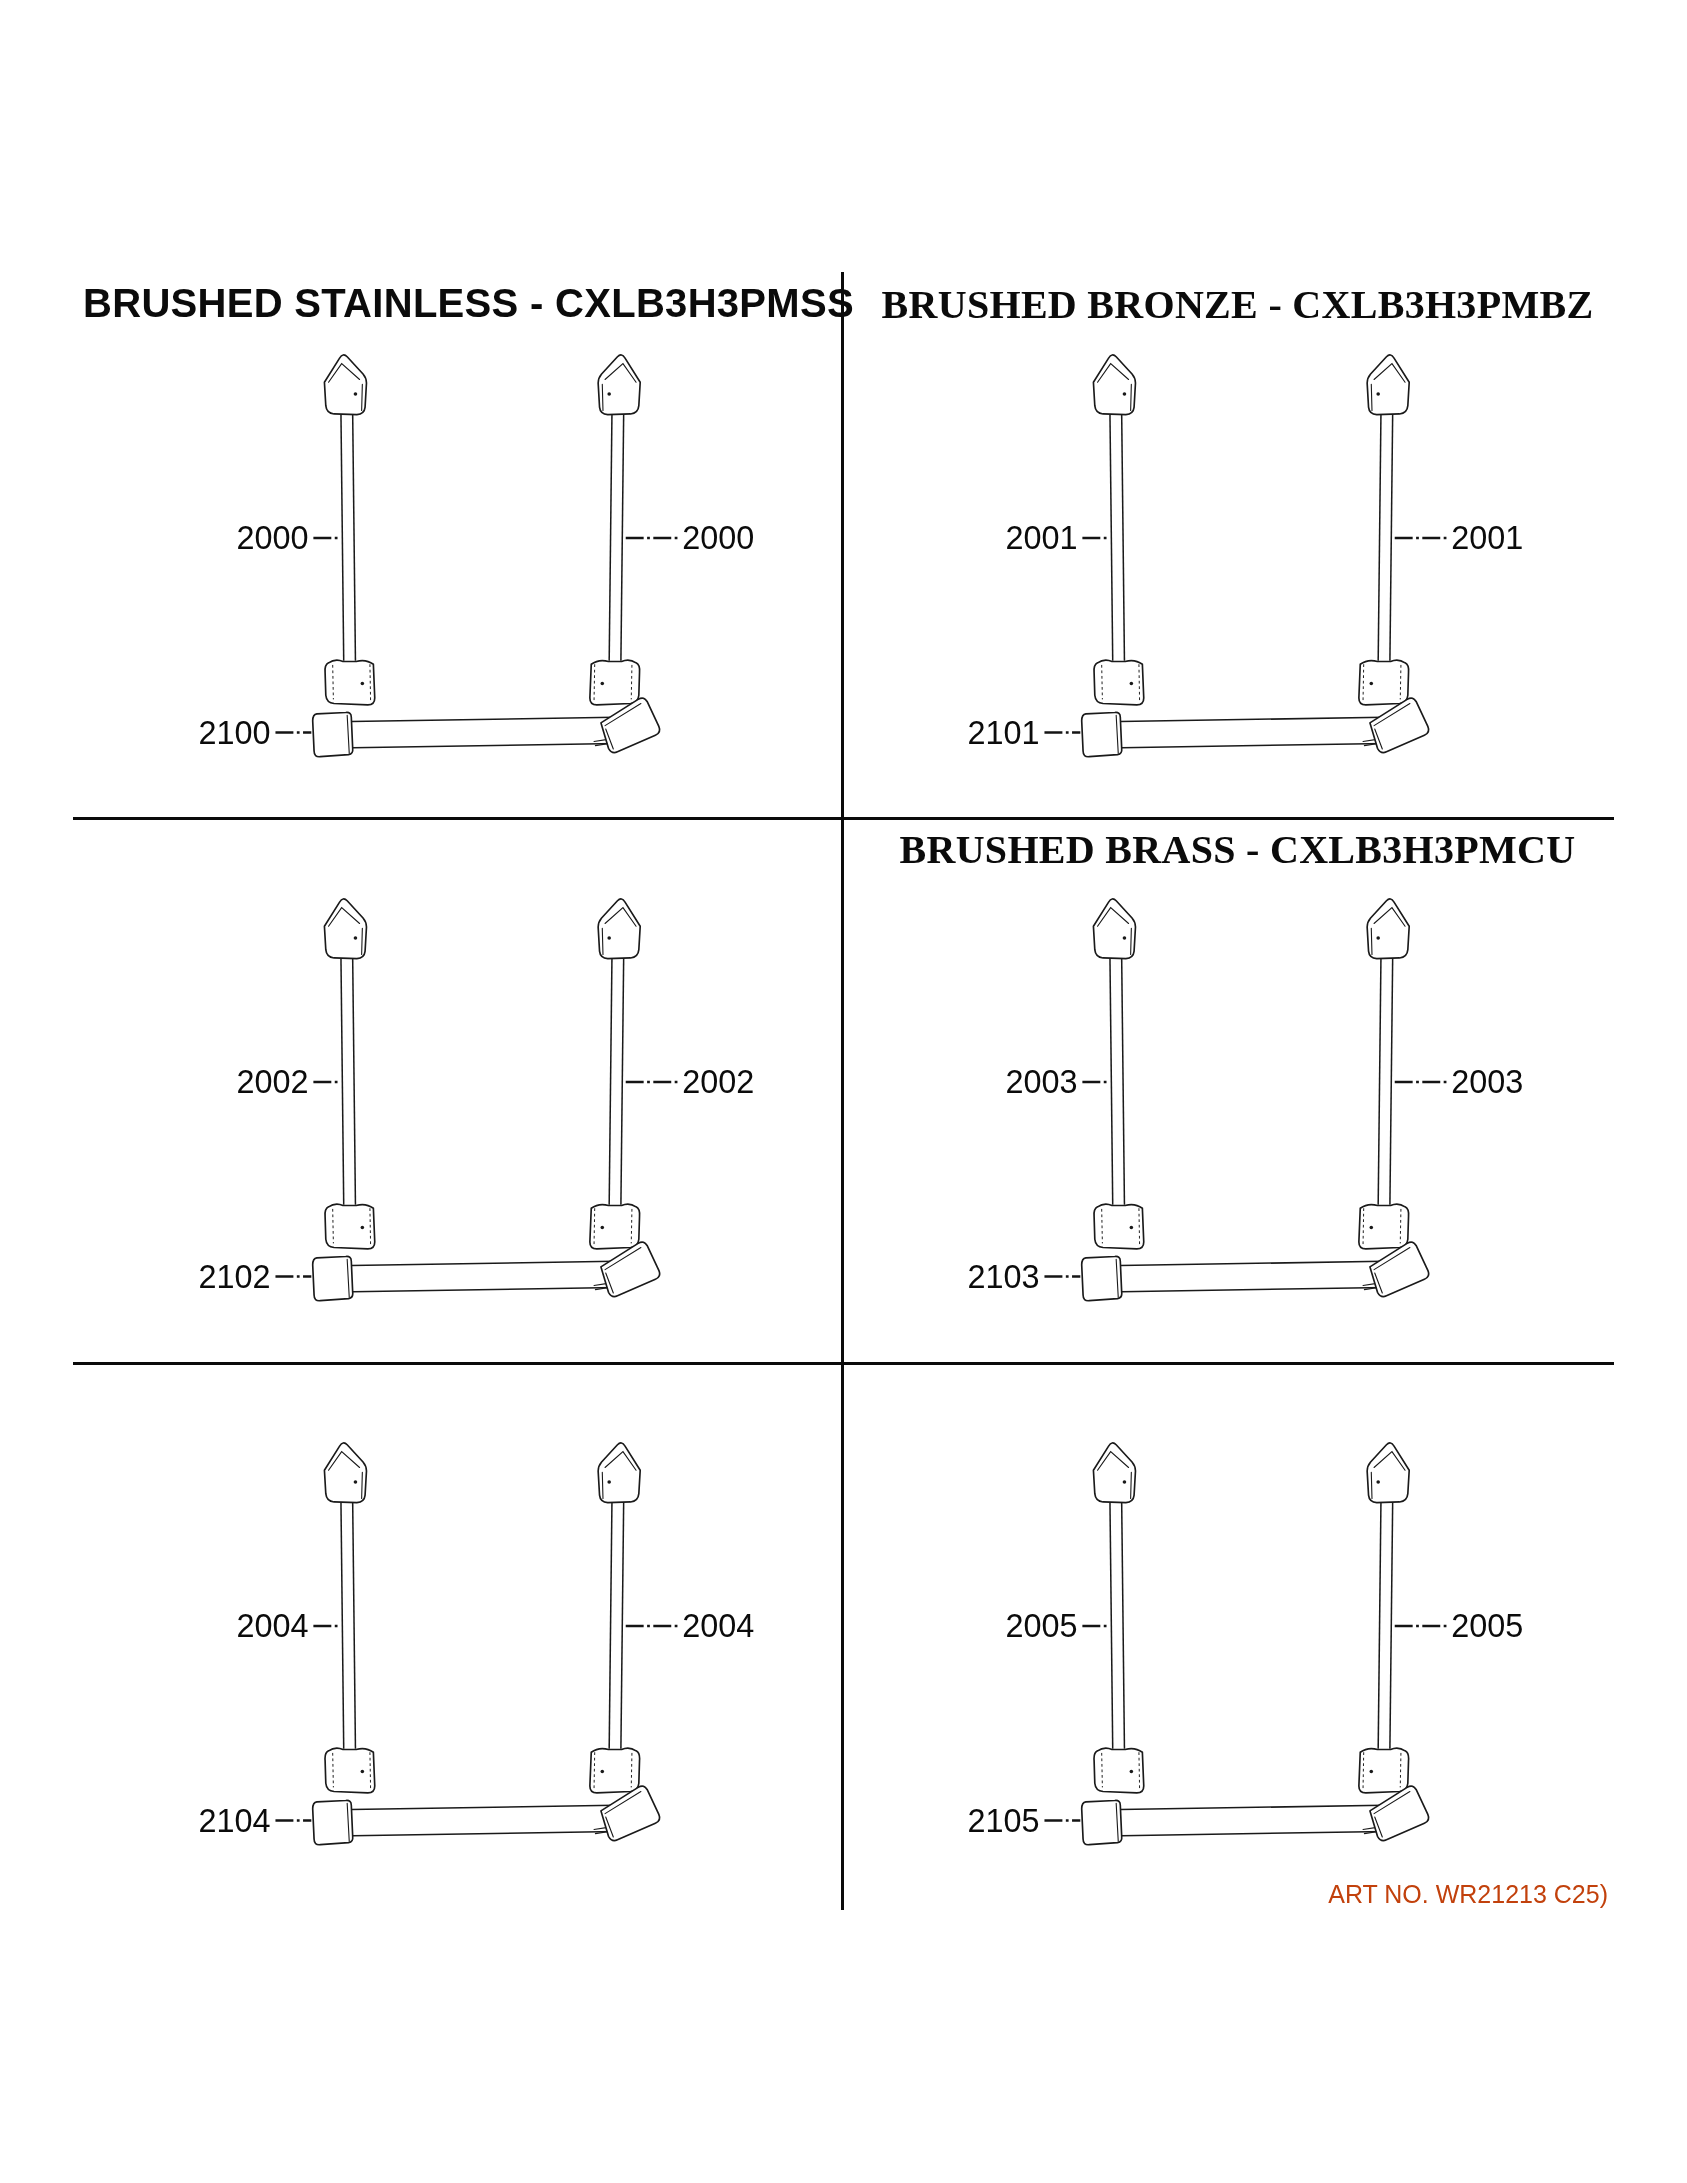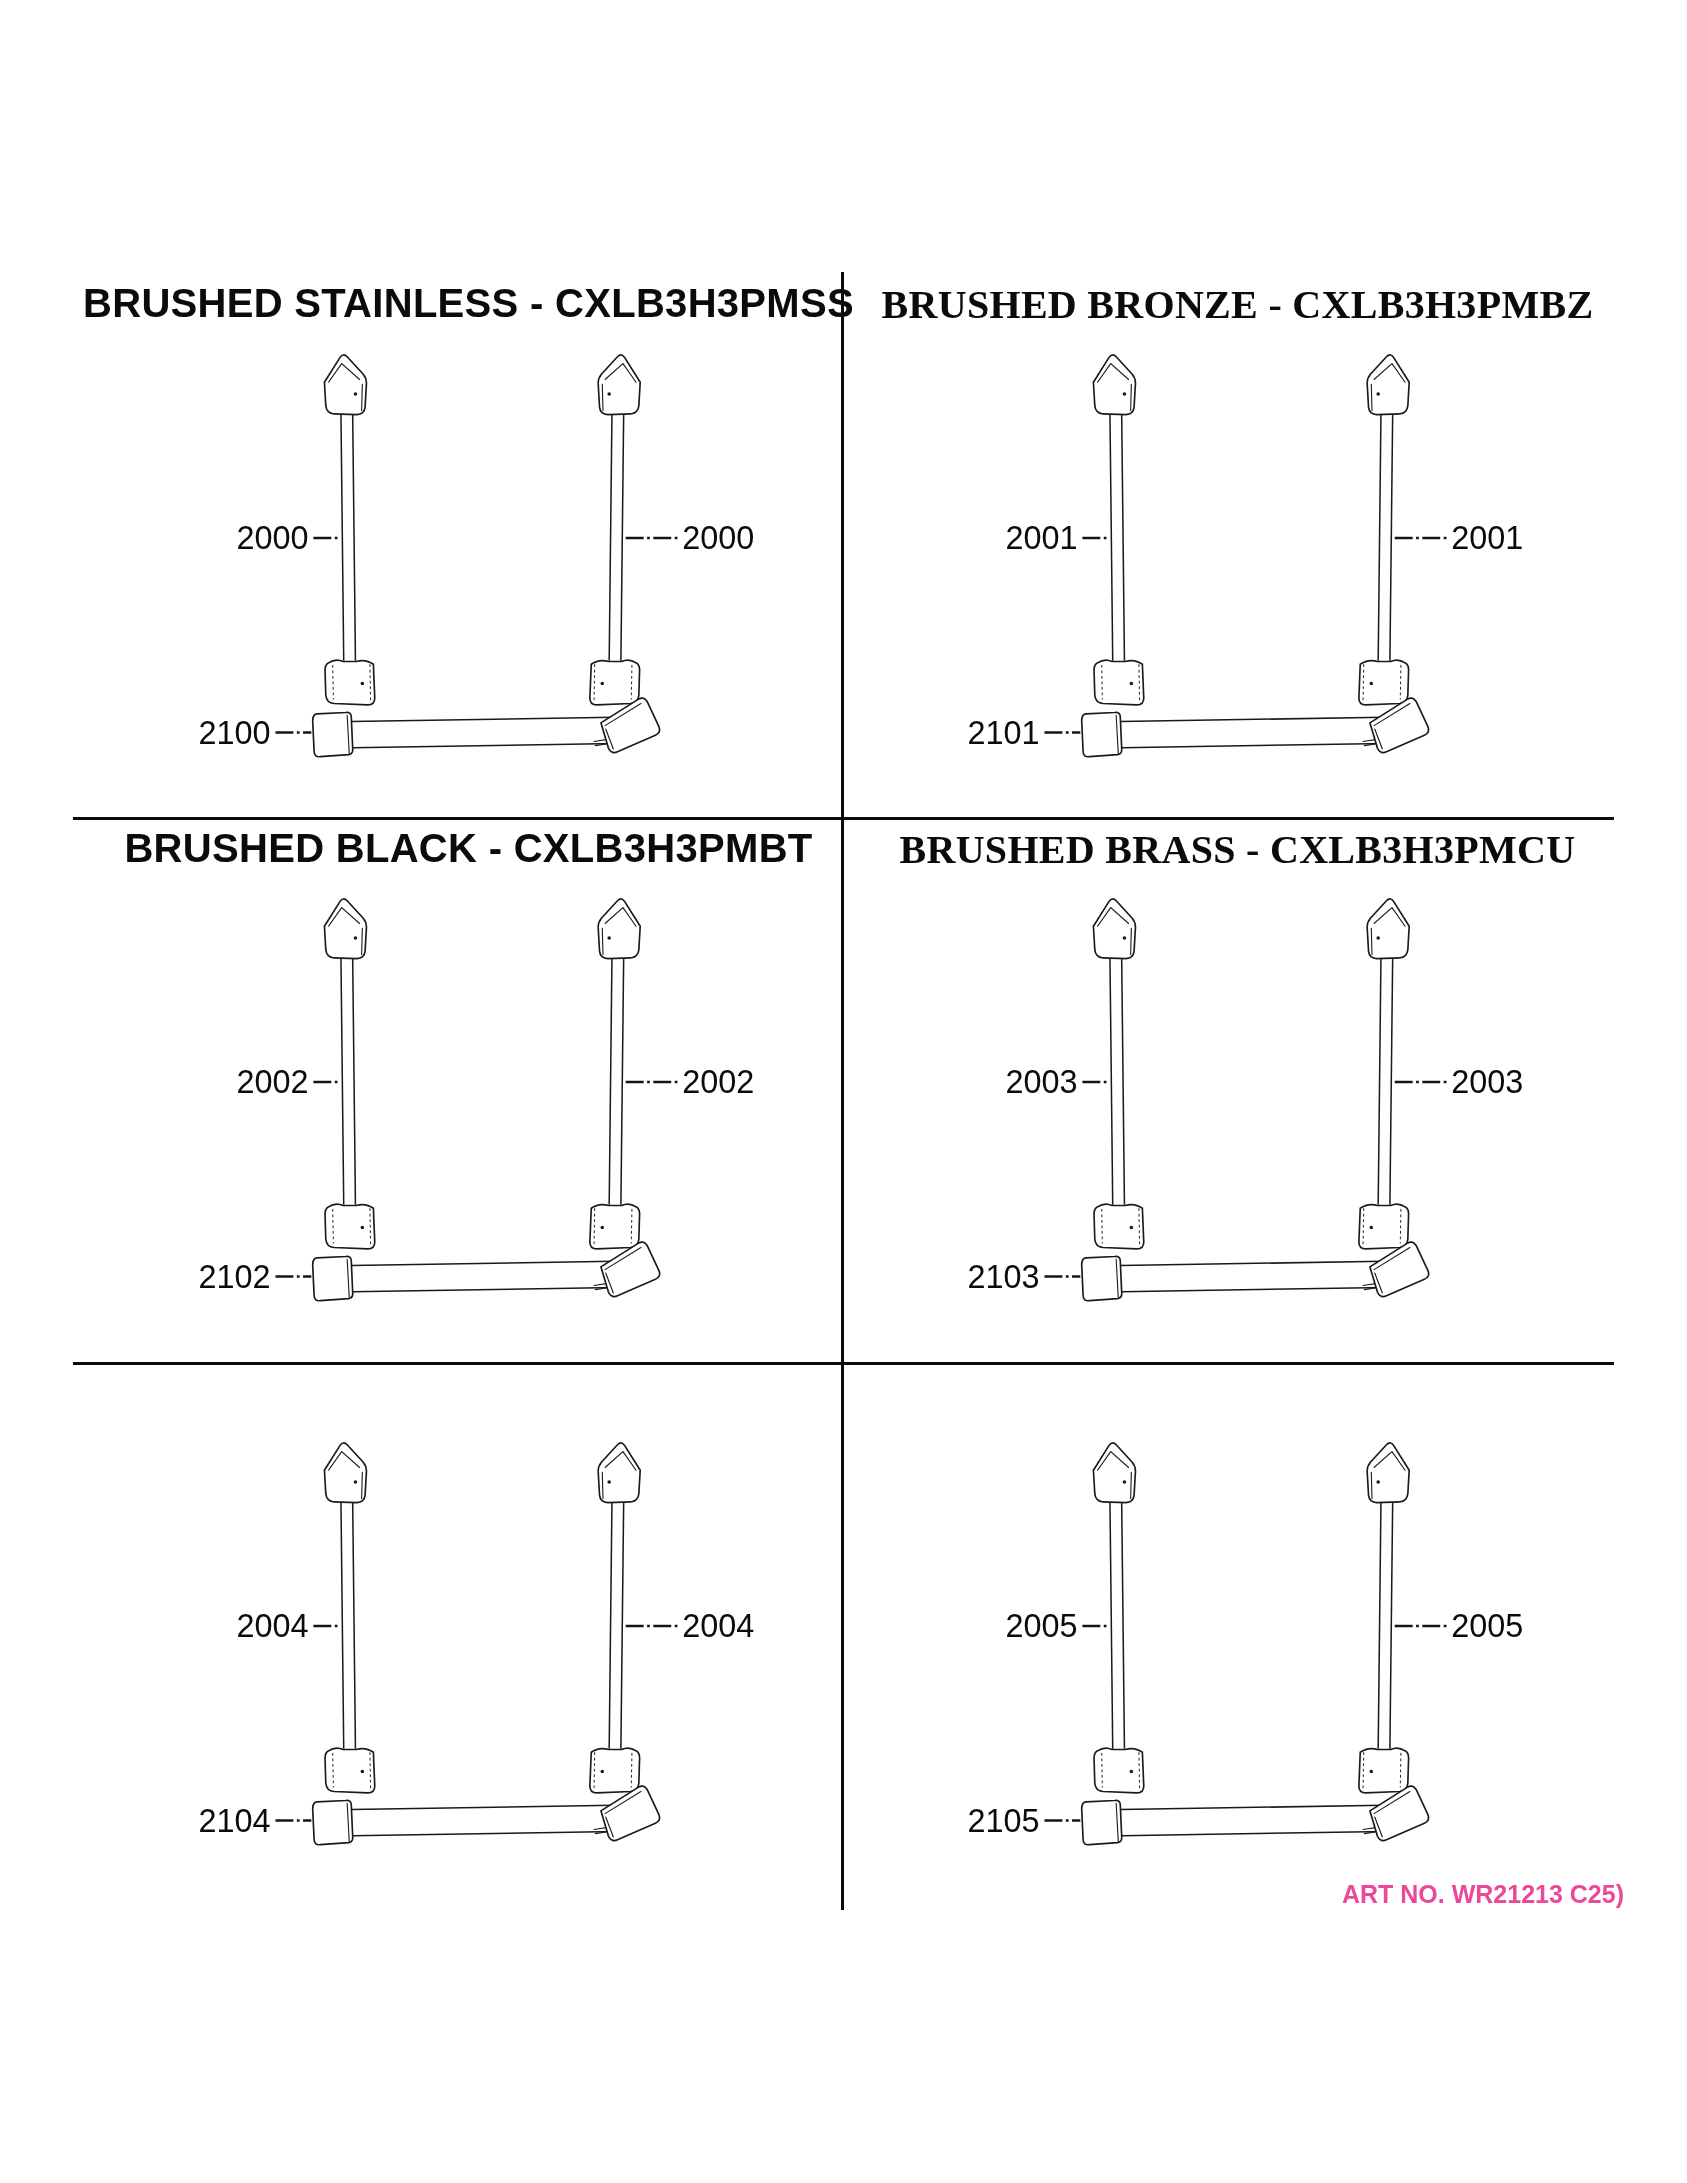--- a/index.html
+++ b/index.html
@@ -34,24 +34,24 @@
   .divider{
     position:absolute;
     background:#0a0a0a;
   }
   #divider-h1{left:73px;top:817px;width:1541px;height:3.4px;}
   #divider-h2{left:73px;top:1362px;width:1541px;height:3.4px;}
   #divider-v{left:841px;top:272px;width:2.8px;height:1638px;}
   #art-no{
     position:absolute;
     top:1880px;
-    right:63px;
+    right:79px;
     font-size:25px;
-    font-weight:bold;
-    color:#ec4899;
+    font-weight:normal;
+    color:#c2410c;
     white-space:nowrap;
   }
   svg text.callout{
     font-family:"Liberation Sans","DejaVu Sans",sans-serif;
     font-size:47px;
     fill:#0b0b0b;
   }
   .outline{fill:#ffffff;stroke:#1a1a1a;stroke-width:2.4;stroke-linejoin:round;}
   .thin{fill:none;stroke:#1a1a1a;stroke-width:1.6;stroke-linecap:round;}
   .shaft{fill:none;stroke:#1a1a1a;stroke-width:2.2;}
@@ -119,21 +119,20 @@
   <div class="panel-title col-right" style="top:281px">BRUSHED BRONZE - CXLB3H3PMBZ</div>
   <svg class="diagram col-right" style="top:345px" viewBox="0 0 960 686">
     <use href="#handles-art"></use>
     <text class="callout" x="198" y="296" text-anchor="end">2001</text>
     <text class="callout" x="740" y="296" text-anchor="start">2001</text>
     <text class="callout" x="143" y="578" text-anchor="end">2101</text>
   </svg>
 
   <div class="divider" id="divider-h1"></div>
 
-  <div class="panel-title col-left" style="top:826px">BRUSHED BLACK - CXLB3H3PMBT</div>
   <svg class="diagram col-left" style="top:889px" viewBox="0 0 960 686">
     <use href="#handles-art"></use>
     <text class="callout" x="198" y="296" text-anchor="end">2002</text>
     <text class="callout" x="740" y="296" text-anchor="start">2002</text>
     <text class="callout" x="143" y="578" text-anchor="end">2102</text>
   </svg>
 
   <div class="panel-title col-right" style="top:826px">BRUSHED BRASS - CXLB3H3PMCU</div>
   <svg class="diagram col-right" style="top:889px" viewBox="0 0 960 686">
     <use href="#handles-art"></use>

